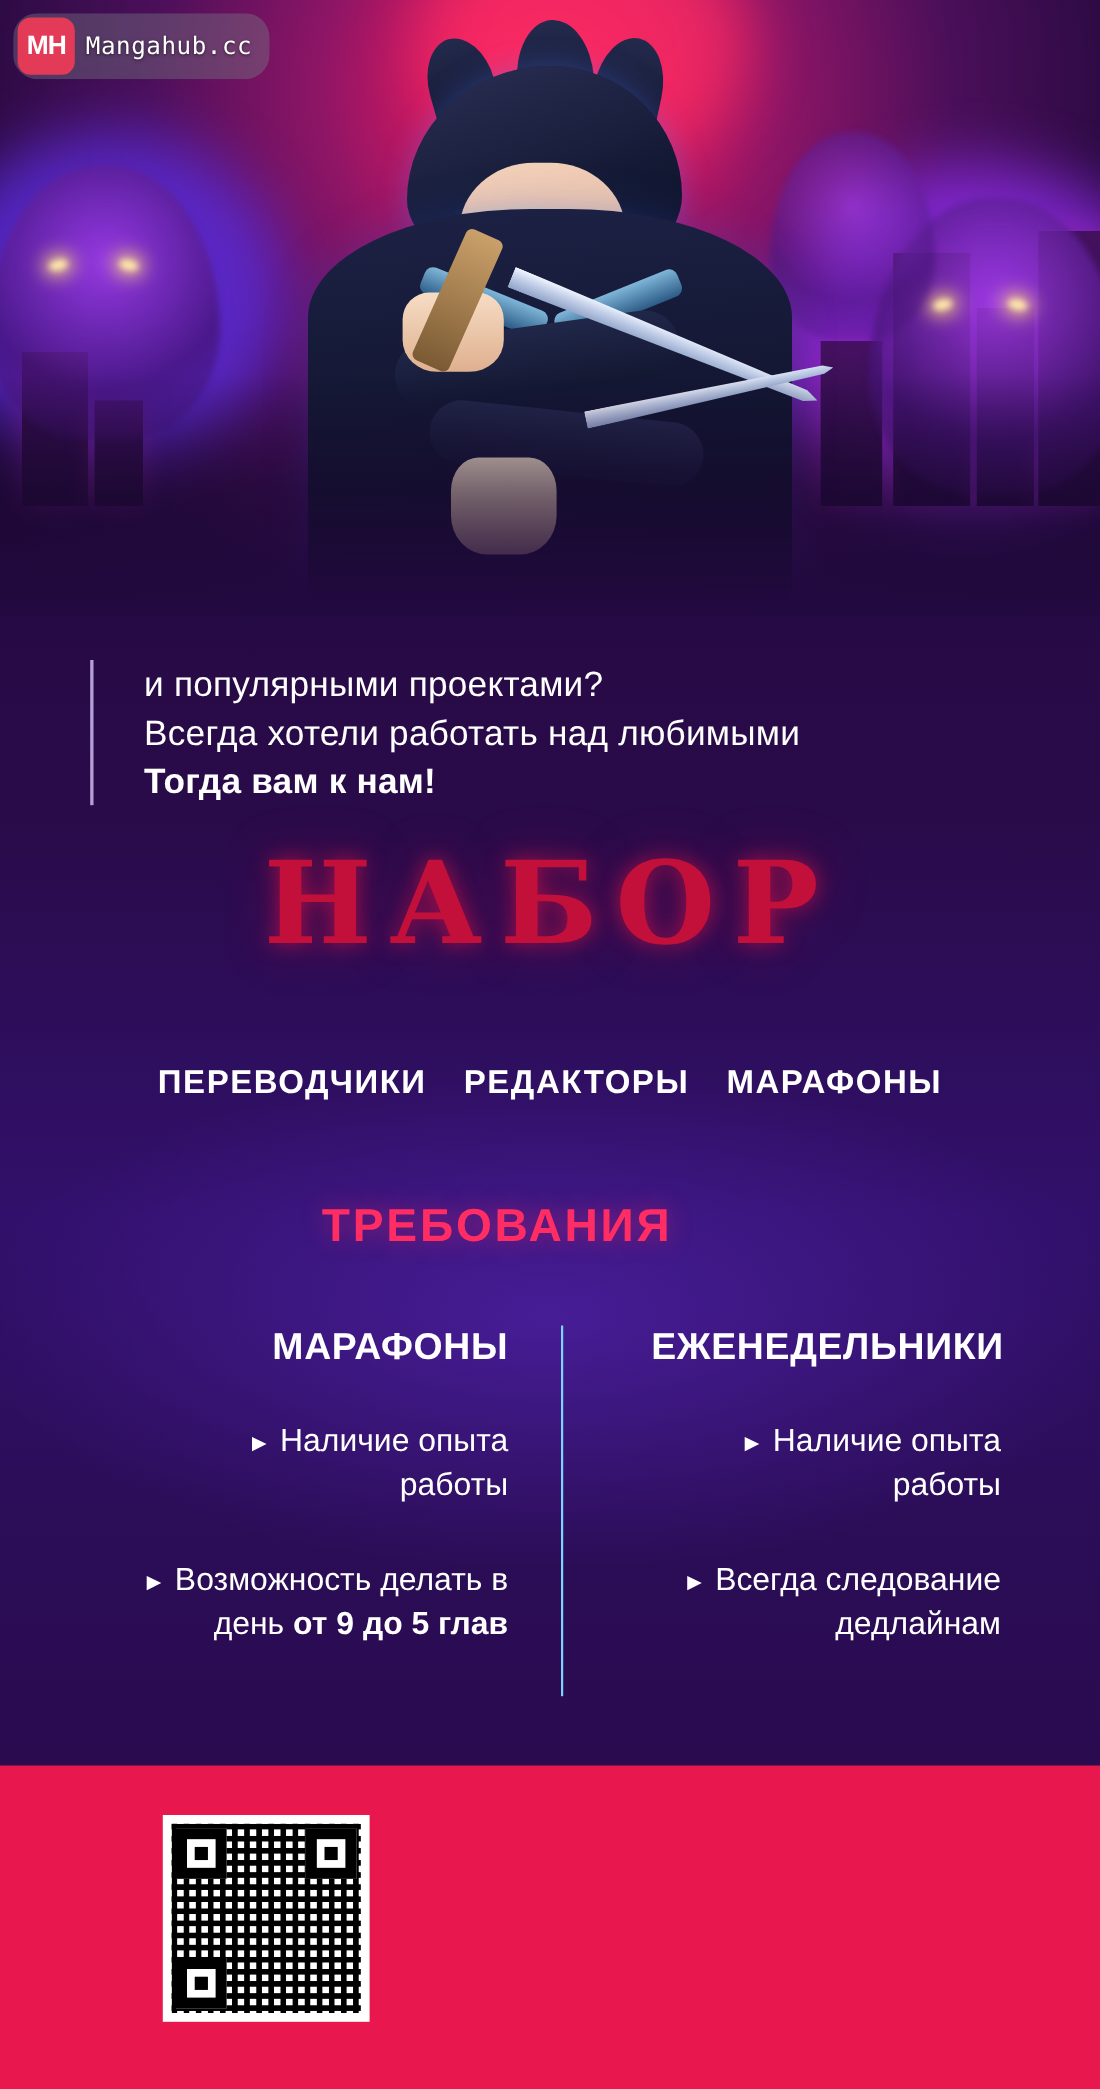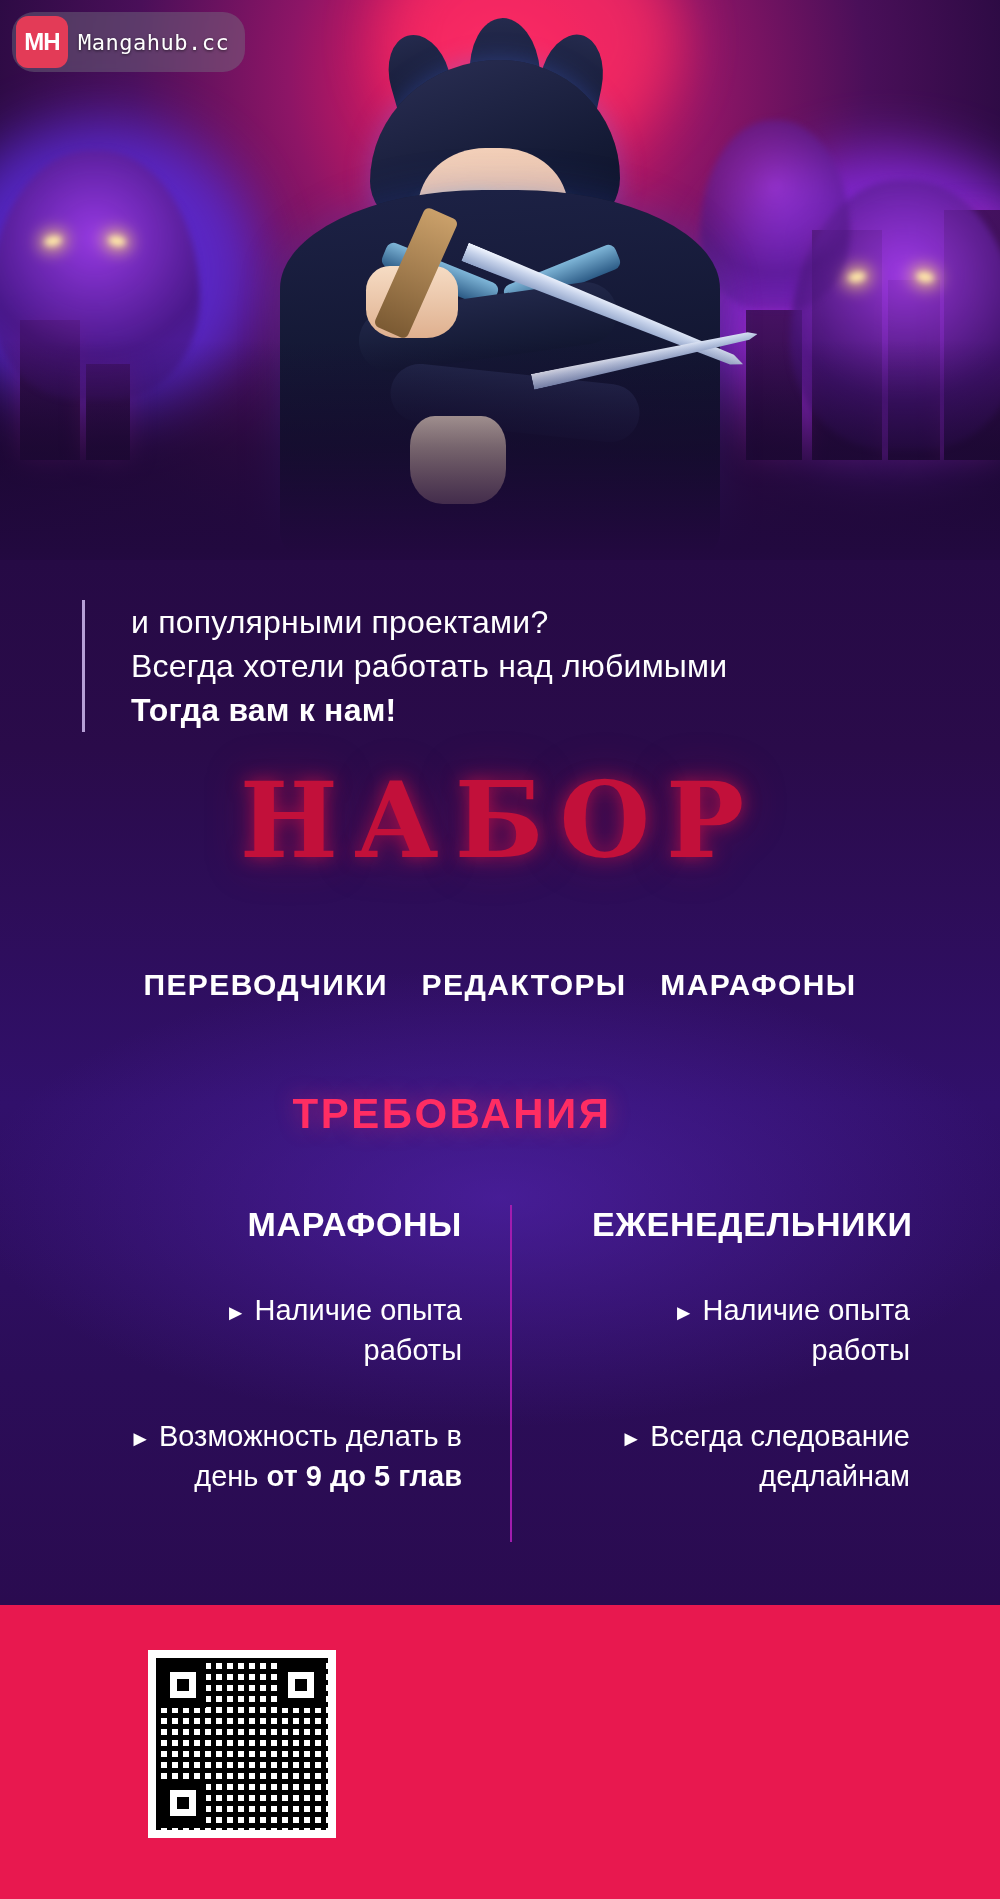--- a/index.html
+++ b/index.html
@@ -248,21 +248,21 @@
     width: 800px;
     display: flex;
     gap: 0;
   }
   .col {
     width: 50%;
     box-sizing: border-box;
     text-align: right;
   }
   .col.left { padding-right: 48px; }
-  .col.right { padding-left: 62px; border-left: 2px solid #a21caf; }
+  .col.right { padding-left: 62px; border-left: 2px solid #7dd3fc; }
   .col h3 {
     margin: 0 0 46px 18px;
     color: #fff;
     font-size: 34px;
     font-weight: bold;
     letter-spacing: .6px;
   }
   .bullet {
     color: #ffffff;
     font-size: 29px;

